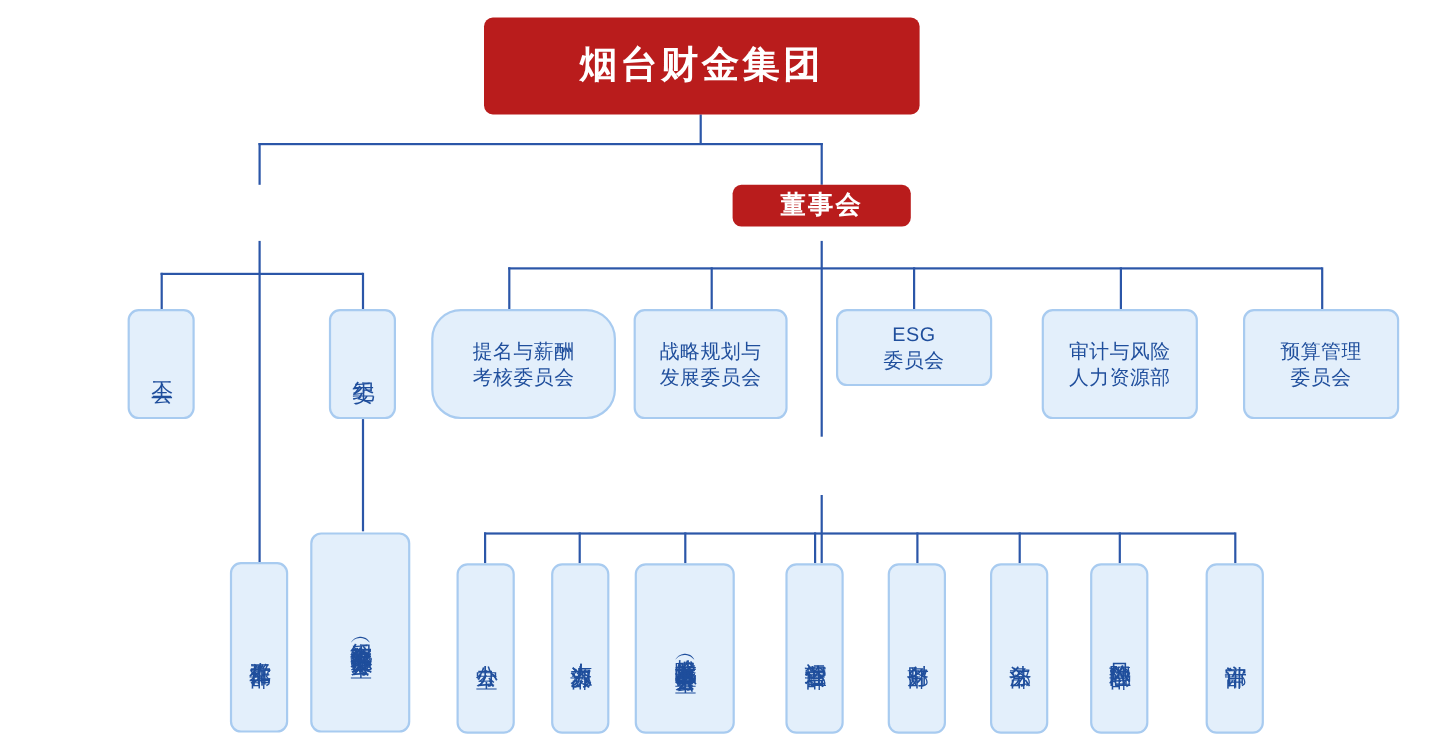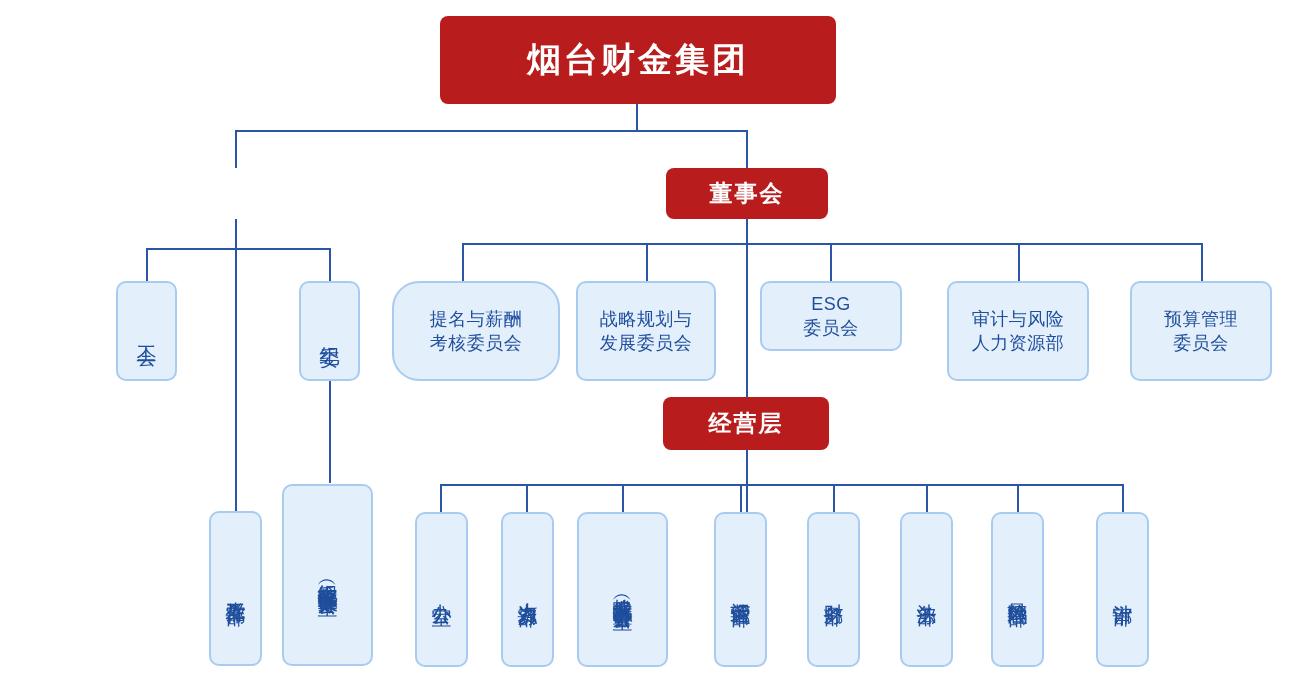--- a/index.html
+++ b/index.html
@@ -107,21 +107,21 @@
   <div class="line v" style="left:833px; top:484px; height:28px;"></div>
   <div class="line v" style="left:926px; top:484px; height:28px;"></div>
   <div class="line v" style="left:1017px; top:484px; height:28px;"></div>
   <div class="line v" style="left:1122px; top:484px; height:28px;"></div>
 
   <div class="node primary root" style="left:440px; top:16px; width:396px; height:88px;">
     <span class="label">烟台财金集团</span>
   </div>
 
 
-  <div class="node primary lvl2" style="left:666px; top:168px; width:162px; height:51px;justify-content:center;">
+  <div class="node primary lvl2" style="left:666px; top:168px; width:162px; height:38px;justify-content:center;">
     <span class="label">董事会</span>
   </div>
 
   <div class="node leaf vert small-vert" style="left:116px; top:281px; width:61px; height:100px;">
     <span class="label">工会</span>
   </div>
 
   <div class="node leaf vert small-vert" style="left:299px; top:281px; width:61px; height:100px;">
     <span class="label">纪委</span>
   </div>
@@ -144,23 +144,20 @@
   <div class="node leaf committee" style="left:947px; top:281px; width:142px; height:100px;">
     <span class="label">审计与风险
 人力资源部</span>
   </div>
 
   <div class="node leaf committee" style="left:1130px; top:281px; width:142px; height:100px;">
     <span class="label">预算管理
 委员会</span>
   </div>
 
-  <div class="node primary lvl2" style="left:663px; top:397px; width:166px; height:53px;">
-    <span class="label">经营层</span>
-  </div>
 
   <div class="node leaf vert dept-vert" style="left:209px; top:511px; width:53px; height:155px;">
     <span class="label">党群工作部</span>
   </div>
 
   <div class="node leaf vert dept-vert" style="left:282px; top:484px; width:91px; height:182px;">
     <span class="label">纪委综合部（监察专员办公室）</span>
   </div>
 
   <div class="node leaf vert dept-vert" style="left:415px; top:512px; width:53px; height:155px;">

